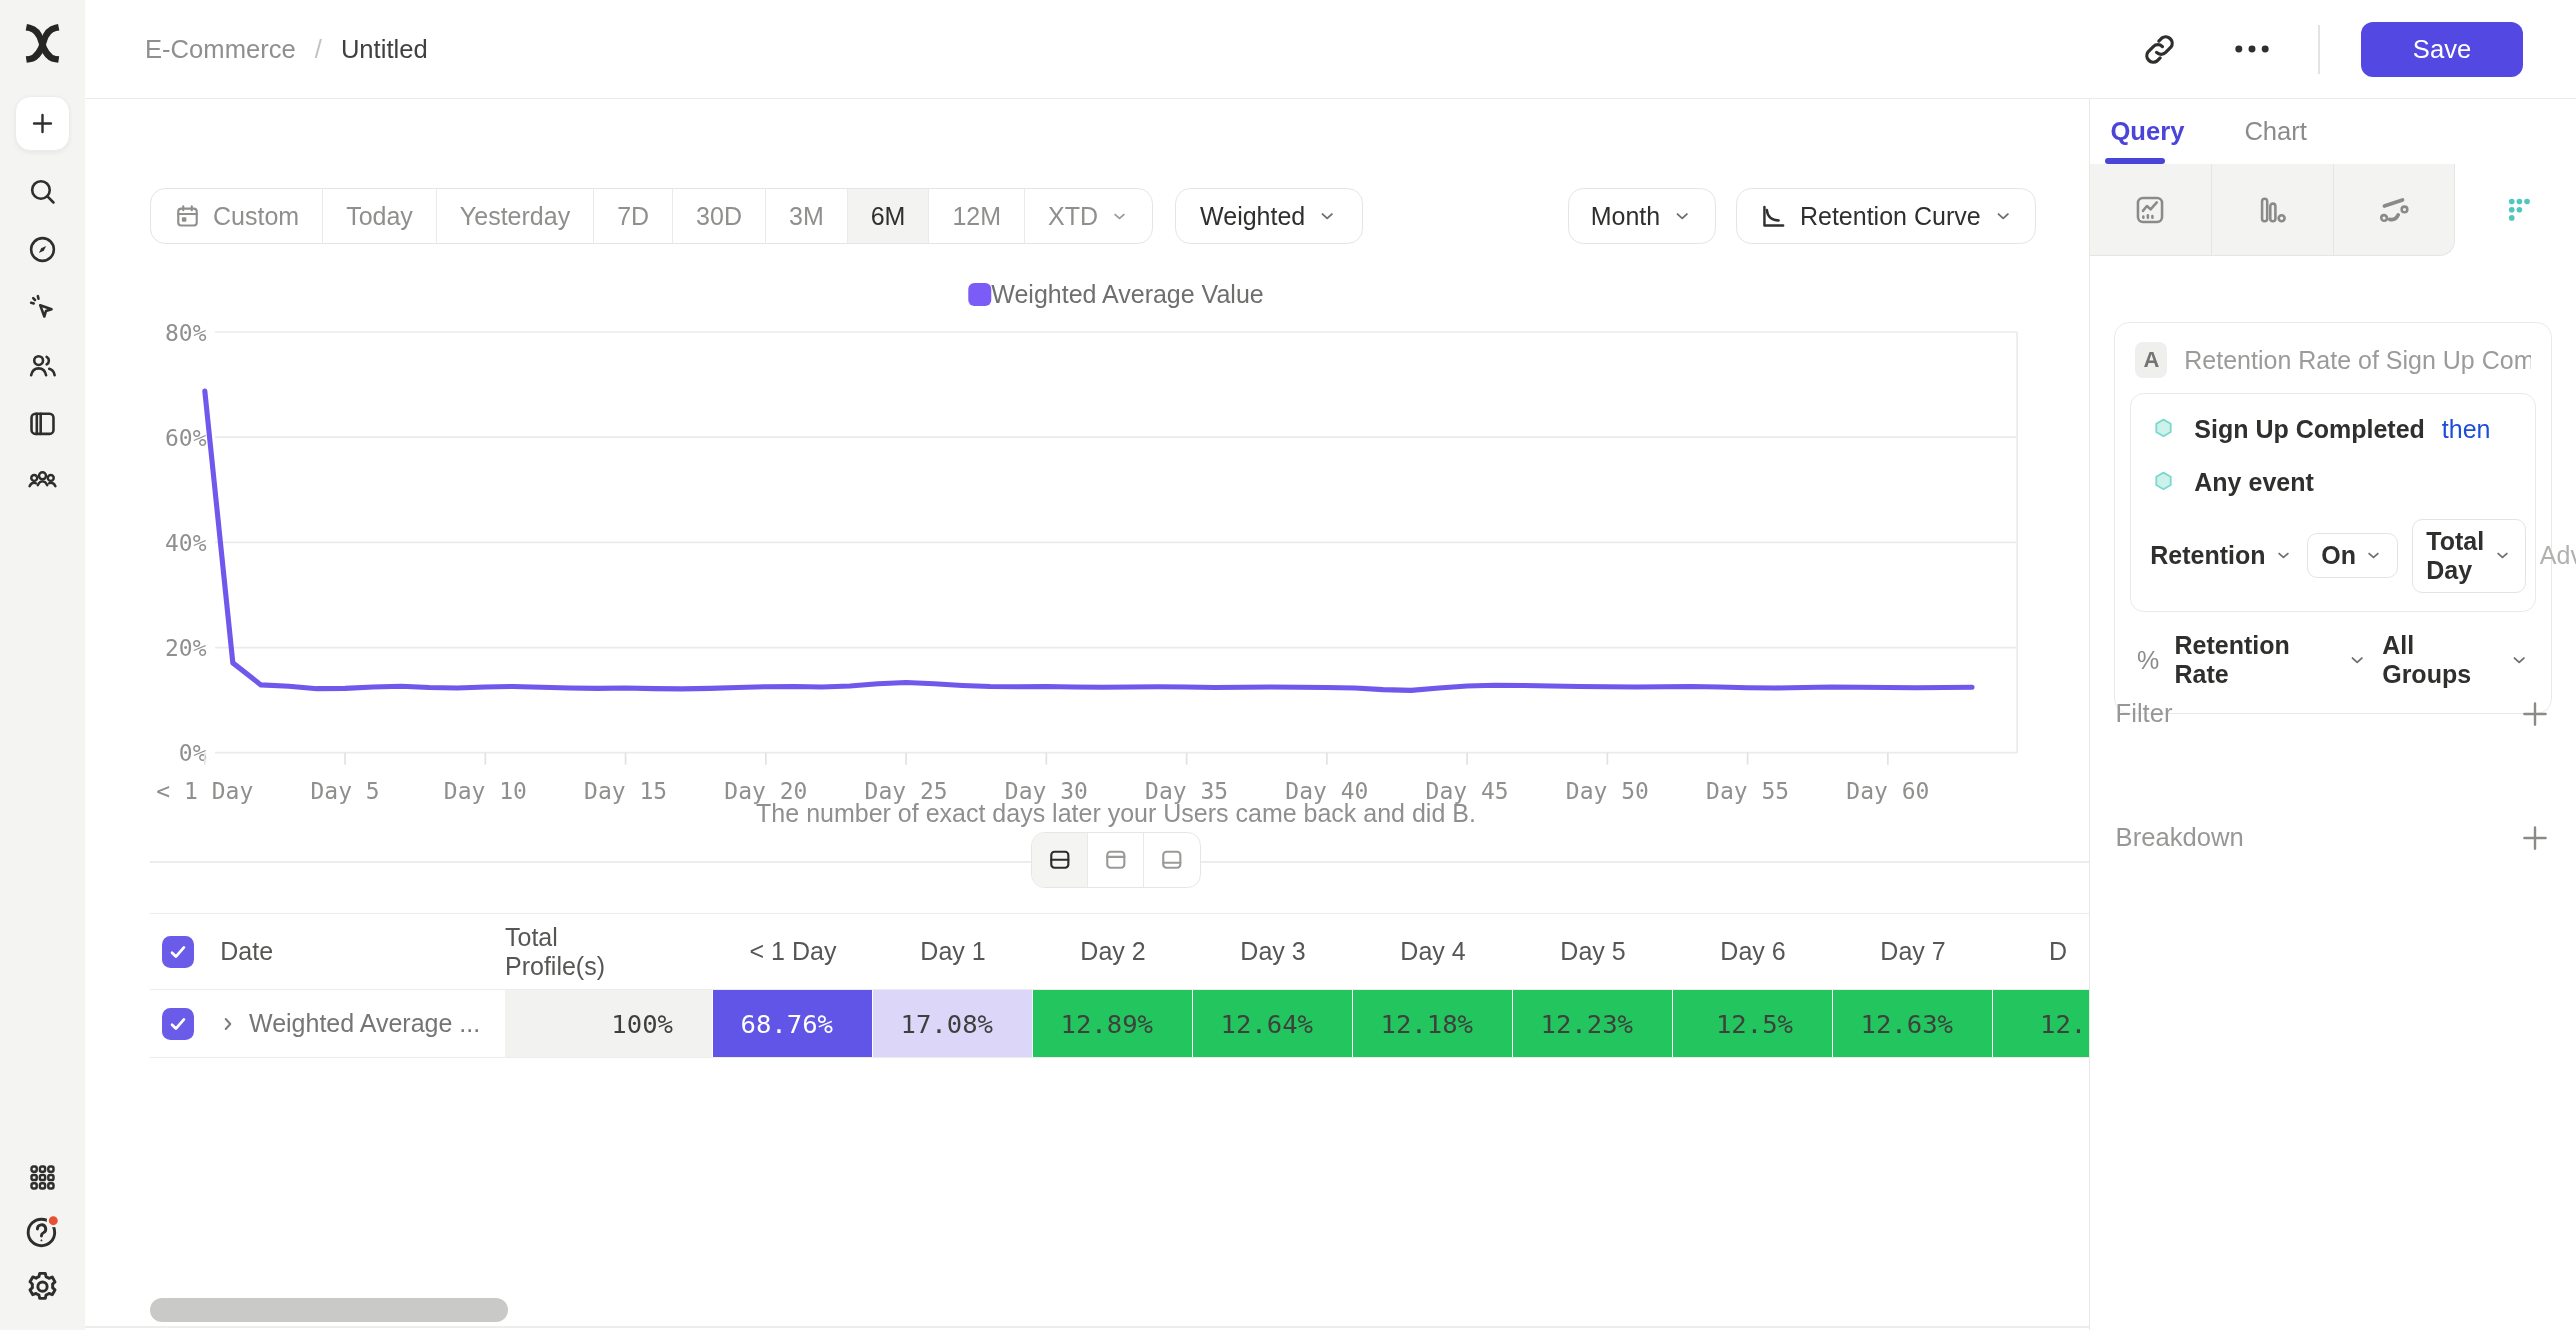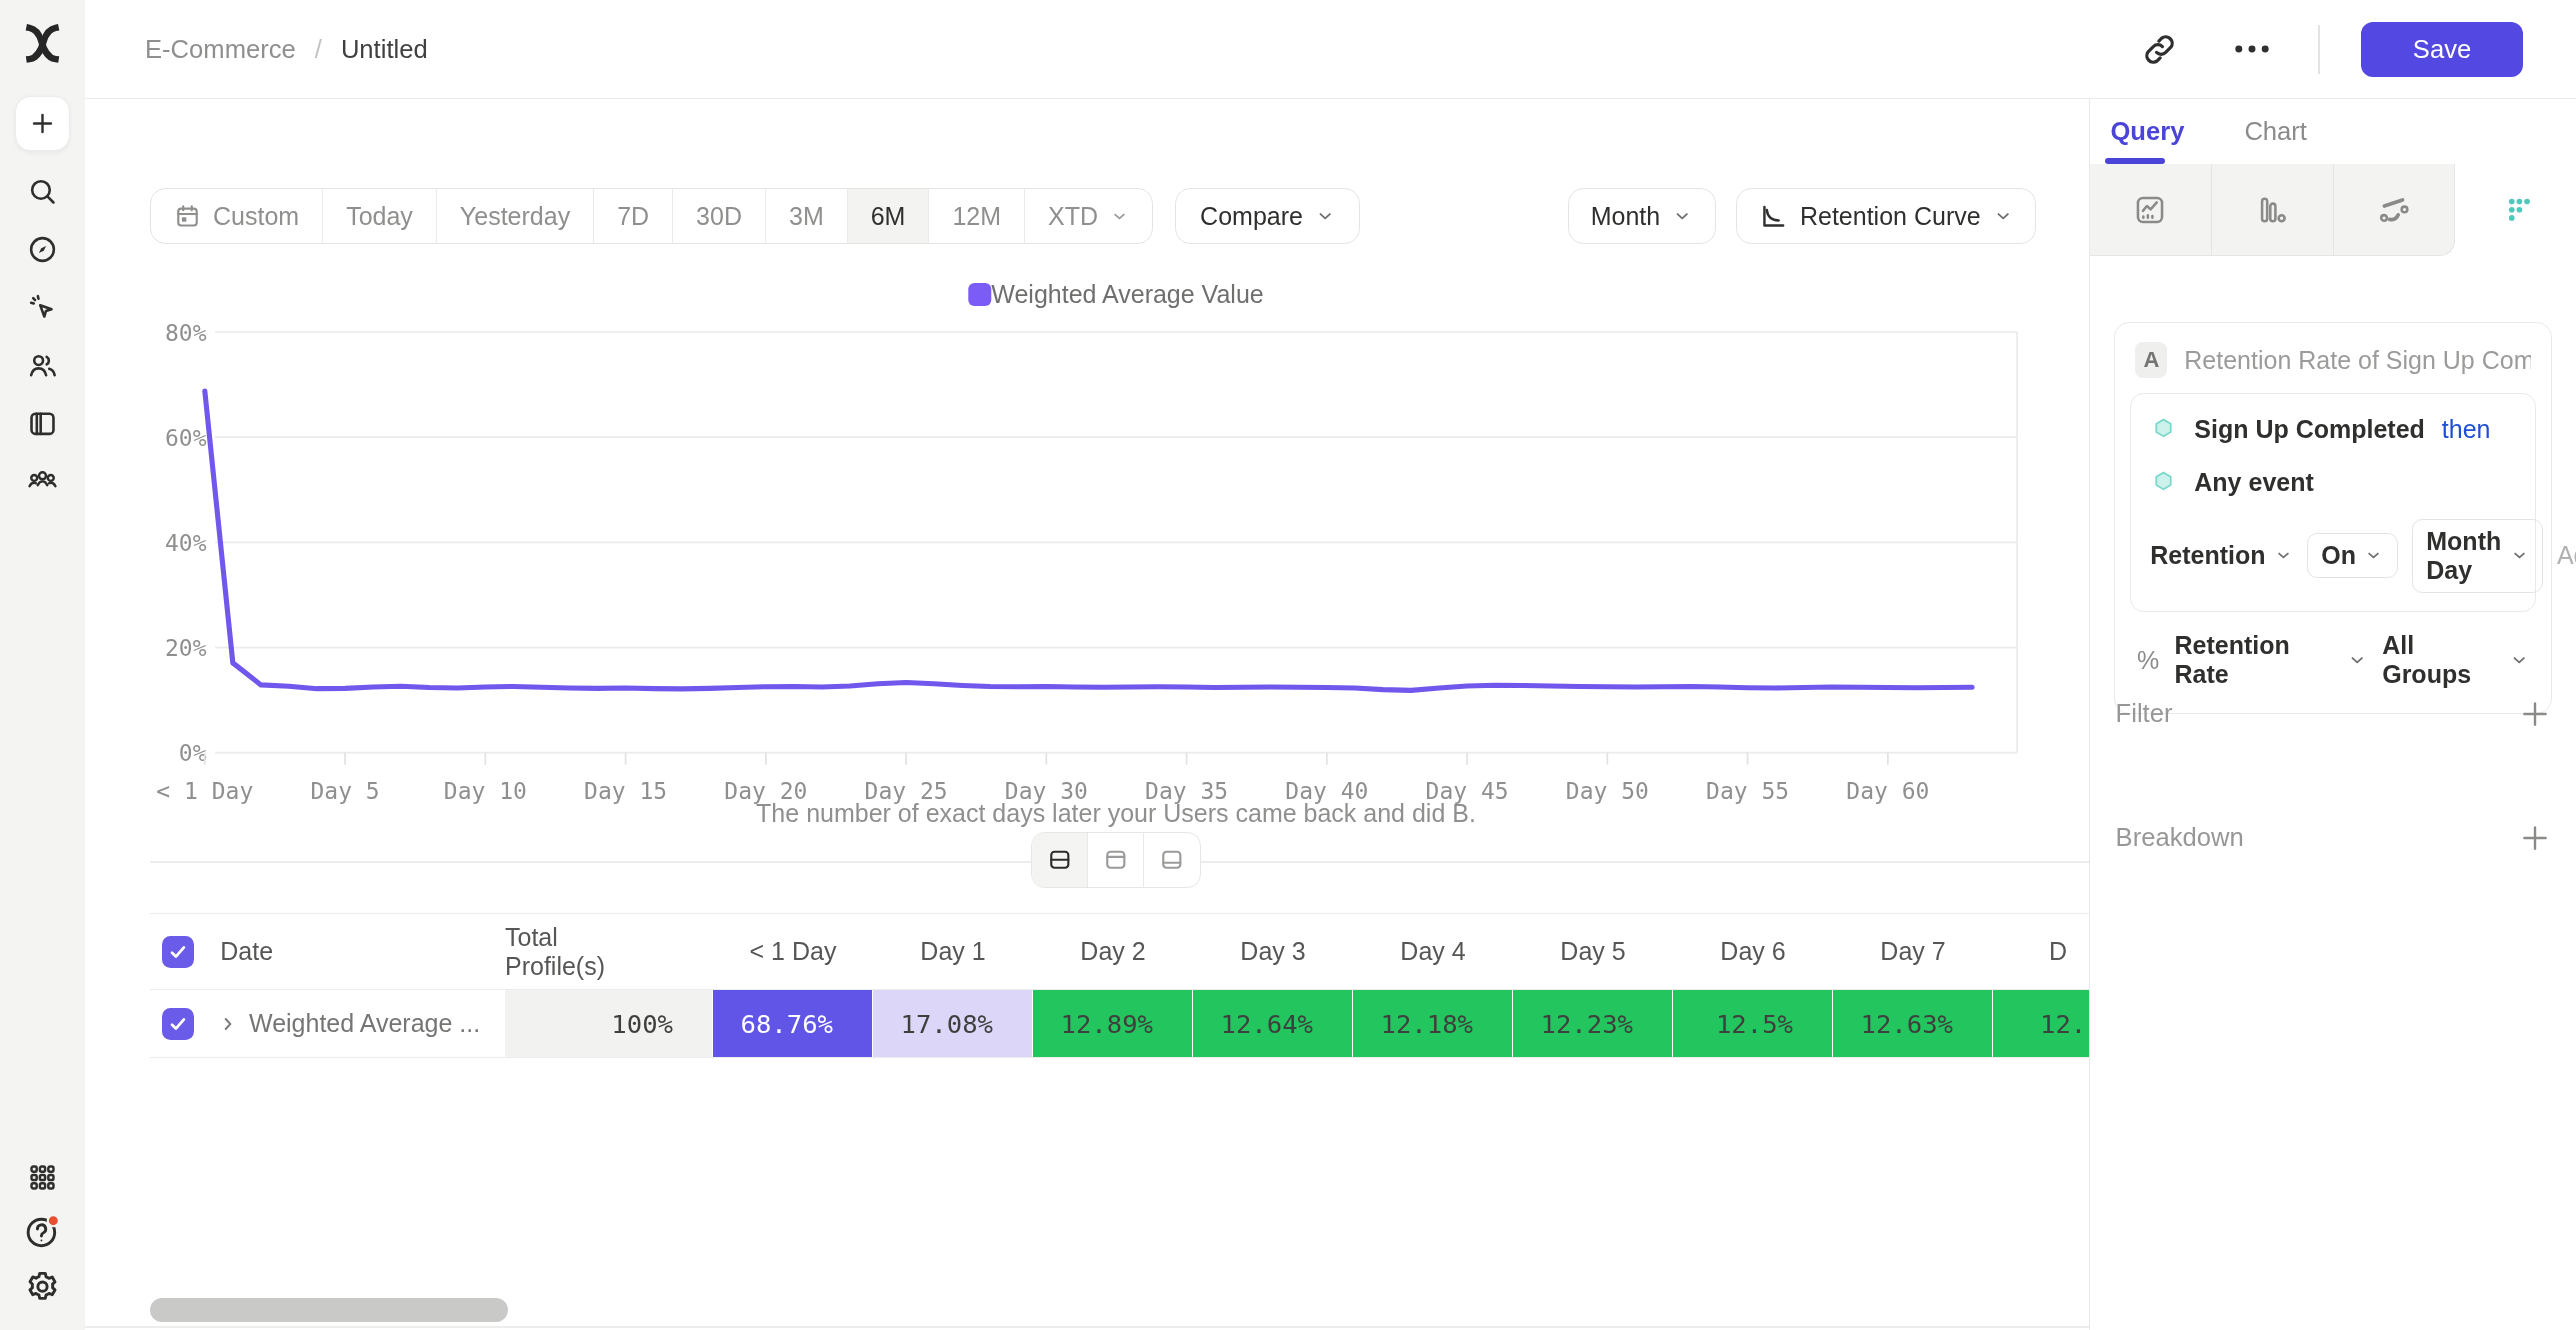--- a/index.html
+++ b/index.html
@@ -279,21 +279,21 @@
         <div class="seg">
           <span>XTD</span>
           <span class="ic" style="width:19px;height:19px;color:#9a9a98">
             <svg viewBox="0 0 24 24" fill="none" stroke="currentColor" stroke-linecap="round" stroke-linejoin="round" stroke-width="2.2">
               <path d="M6.5 9.5l5.5 5 5.5-5"></path>
             </svg>
           </span>
         </div>
       </div>
     <div id="compare-btn">
-      <span>Compare</span>
+      <span>Weighted</span>
       <span class="ic chev" style="width:20.4px;height:20.4px">
         <svg viewBox="0 0 24 24" fill="none" stroke="currentColor" stroke-width="2.2" stroke-linecap="round" stroke-linejoin="round">
             <path d="M6.5 9.5l5.5 5 5.5-5"></path>
           </svg>
       </span>
     </div>
     <div id="toolbar-right">
       <div class="dd-btn">
         <span>Month</span>
         <span class="ic chev" style="width:20.4px;height:20.4px">
@@ -537,21 +537,21 @@
           </span>
           <span class="ctl-chip">
             <span>On</span>
             <span class="ic" style="width:19px;height:19px;color:#6f6f6e">
               <svg viewBox="0 0 24 24" fill="none" stroke="currentColor" stroke-linecap="round" stroke-linejoin="round" stroke-width="2.2">
                 <path d="M6.5 9.5l5.5 5 5.5-5"></path>
               </svg>
             </span>
           </span>
           <span class="ctl-chip">
-            <span>Month Day</span>
+            <span>Total Day</span>
             <span class="ic" style="width:19px;height:19px;color:#6f6f6e">
               <svg viewBox="0 0 24 24" fill="none" stroke="currentColor" stroke-linecap="round" stroke-linejoin="round" stroke-width="2.2">
                 <path d="M6.5 9.5l5.5 5 5.5-5"></path>
               </svg>
             </span>
           </span>
           <span class="ctl-muted">
             <span>Adv...</span>
           </span>
         </div>

